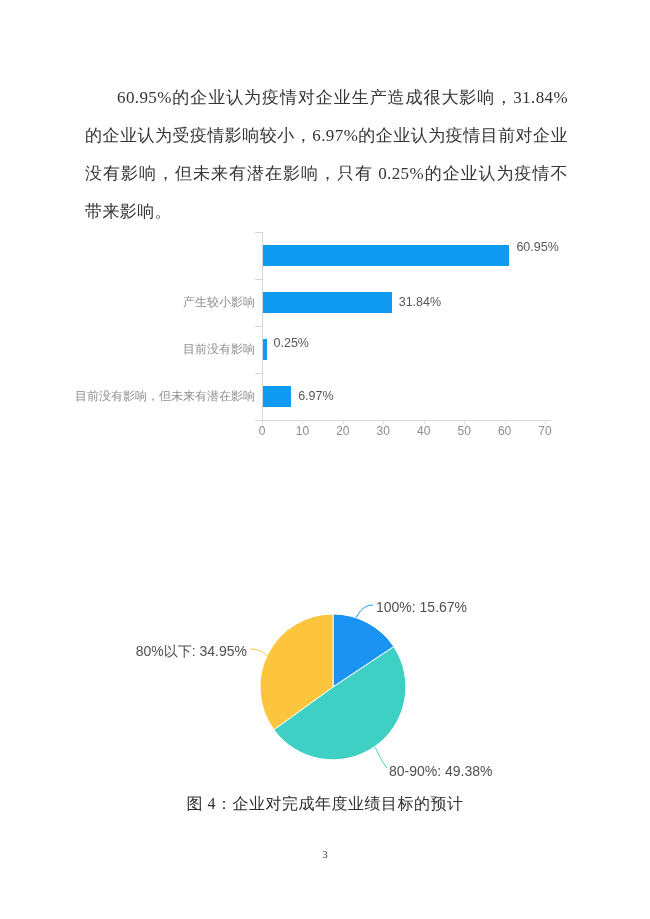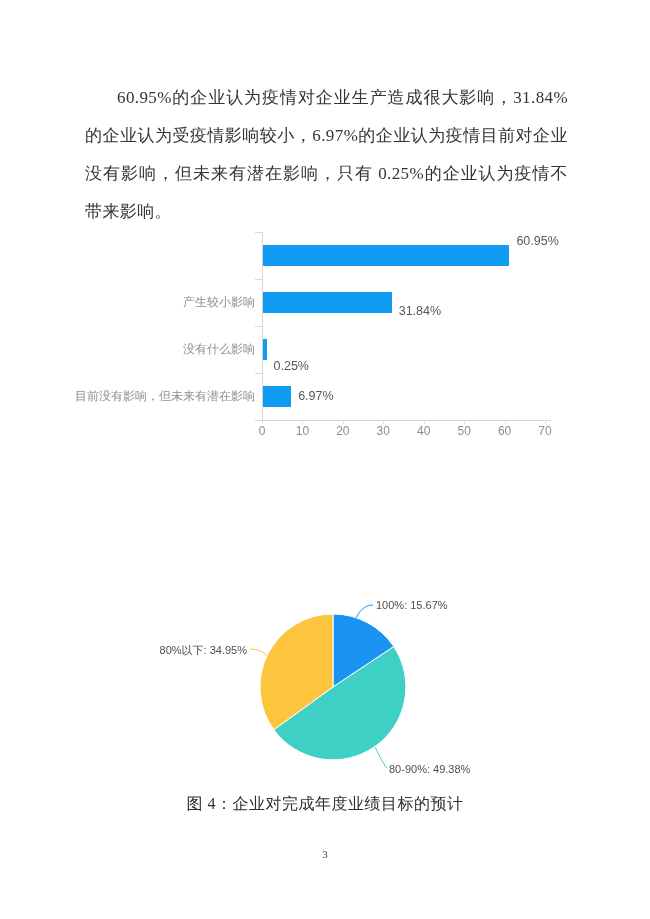--- a/index.html
+++ b/index.html
@@ -35,43 +35,43 @@
     position:absolute; right:335px; width:180px; text-align:right;
     font-size:12px; color:#8d8d8d; height:47px; line-height:47px; white-space:nowrap;
   }
   .hbar { position:absolute; height:21px; }
   .bar-value { position:absolute; font-size:12.5px; color:#575757; height:21px; line-height:21px; white-space:nowrap; }
   .xtick-label { position:absolute; top:194px; width:40px; text-align:center; font-size:12px; color:#8d8d8d; }
   .xtick-mark { position:absolute; top:190px; width:1px; height:4px; background:#e2e2e2; }
   
   #piechart { left:140px; top:592px; width:370px; height:205px; }
   #piechart svg { position:absolute; left:0; top:0; }
-  .pie-label { position:absolute; font-size:11px; color:#4f4f4f; white-space:nowrap; }
+  .pie-label { position:absolute; font-size:14px; color:#4f4f4f; white-space:nowrap; }
   #pl-blue   { left:236px; top:7px; }
   #pl-yellow { right:263px; top:51px; }
   #pl-teal   { left:249px; top:171px; }
 </style>
 </head>
 <body>
 
 <div class="page">
 
   <p class="para" id="para1">60.95%的企业认为疫情对企业生产造成很大影响，31.84%的企业认为受疫情影响较小，6.97%的企业认为疫情目前对企业没有影响，但未来有潜在影响，只有 0.25%的企业认为疫情不带来影响。</p>
 
   <div class="chart" id="barchart">
     <div class="axis-y"></div>
     <div class="baseline"></div>
       <div class="hbar" style="left: 143px; top: 15px; width: 246.412px; background: rgb(16, 155, 242);"></div>
-      <div class="bar-value" style="left: 396.412px; top: 1px;">60.95%</div>
+      <div class="bar-value" style="left: 396.412px; top: 7px;">60.95%</div>
       <div class="cat-label" style="top: 49px; color: rgb(141, 141, 141);">产生较小影响</div>
       <div class="hbar" style="left: 143px; top: 62px; width: 128.725px; background: rgb(16, 155, 242);"></div>
-      <div class="bar-value" style="left: 278.725px; top: 62px; margin-top: 9px;">31.84%</div>
-      <div class="cat-label" style="top: 96px; color: rgb(141, 141, 141);">没有什么影响</div>
+      <div class="bar-value" style="left: 278.725px; top: 62px;">31.84%</div>
+      <div class="cat-label" style="top: 96px; color: rgb(141, 141, 141);">目前没有影响</div>
       <div class="hbar" style="left: 143px; top: 109px; width: 3.5px; background: rgb(16, 155, 242);"></div>
-      <div class="bar-value" style="left: 153.5px; top: 126px;">0.25%</div>
+      <div class="bar-value" style="left: 153.5px; top: 103px;">0.25%</div>
       <div class="cat-label" style="top: 143px; color: rgb(141, 141, 141);">目前没有影响，但未来有潜在影响</div>
       <div class="hbar" style="left: 143px; top: 156px; width: 28.1787px; background: rgb(16, 155, 242);"></div>
       <div class="bar-value" style="left: 178.179px; top: 156px;">6.97%</div>
       <div class="ytick" style="top: 2px; background: rgb(214, 214, 214);"></div>
       <div class="ytick" style="top: 49px; background: rgb(214, 214, 214);"></div>
       <div class="ytick" style="top: 96px; background: rgb(214, 214, 214);"></div>
       <div class="ytick" style="top: 143px; background: rgb(214, 214, 214);"></div>
       <div class="ytick" style="top: 190px; background: rgb(214, 214, 214);"></div>
       <div class="xtick-label" style="left: 122px; color: rgb(141, 141, 141);">0</div>
       <div class="xtick-mark" style="left: 142px;"></div>

